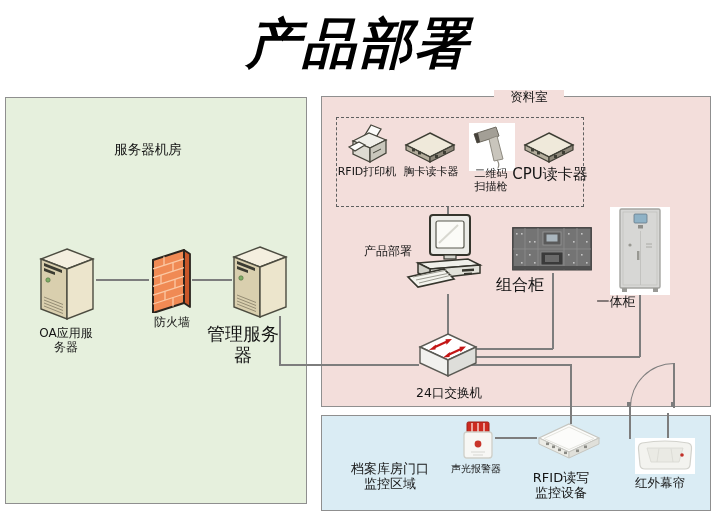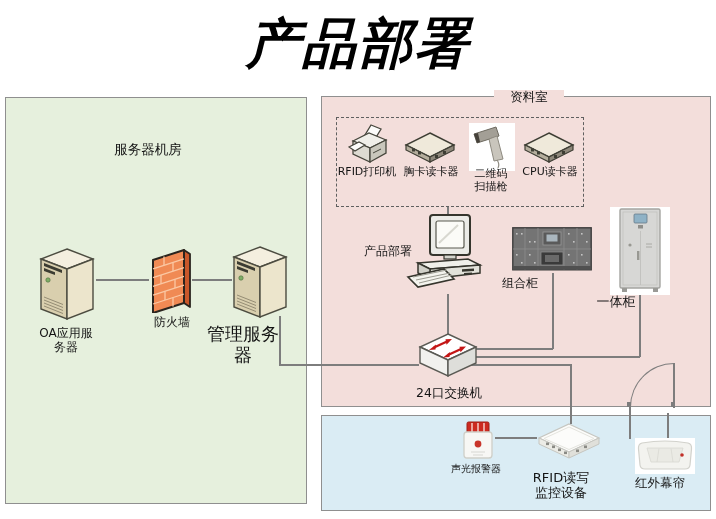--- a/index.html
+++ b/index.html
@@ -32,20 +32,22 @@
   <div class="title">产品部署</div>
 
   <div class="region green" style="left:5px;top:97px;width:302px;height:407px;"></div>
   <div class="region pink" style="left:321px;top:96px;width:390px;height:311px;"></div>
   <div class="region blue" style="left:321px;top:415px;width:390px;height:96px;"></div>
 
   <div class="dashedbox" style="left:336px;top:117px;width:248px;height:90px;"></div>
 
   <div class="lbl" style="left:88px;top:142px;width:120px;font-size:13.5px;">服务器机房</div>
   <div class="lbl" style="left:494px;top:90px;width:70px;font-size:12.5px;background:#f3dedb;">资料室</div>
+  <div class="lbl" style="left:338px;top:461px;width:104px;font-size:13px;">档案库房门口
+监控区域</div>
 
   <div class="h" style="left:96px;top:279px;width:53px;height:1.5px;"></div>
   <div class="h" style="left:192px;top:279px;width:40px;height:1.5px;"></div>
   <div class="v" style="left:279px;top:316px;width:1.5px;height:49px;"></div>
   <div class="h" style="left:279px;top:364px;width:140px;height:1.5px;"></div>
   <div class="v" style="left:447px;top:207px;width:1.5px;height:8px;"></div>
   <div class="v" style="left:447px;top:294px;width:1.5px;height:40px;"></div>
   <div class="h" style="left:476px;top:348px;width:77px;height:1.5px;"></div>
   <div class="v" style="left:552px;top:273px;width:1.5px;height:76px;"></div>
   <div class="h" style="left:476px;top:356px;width:164px;height:1.5px;"></div>
@@ -140,21 +142,21 @@
       <rect x="14" y="20.5" width="3" height="3" fill="#3e3e34"></rect>
       <rect x="31" y="24" width="3" height="3" fill="#3e3e34"></rect>
       <rect x="39" y="20" width="3" height="3" fill="#3e3e34"></rect>
     </svg>
   </div>
 
   <div class="lbl" style="left:328px;top:166px;width:78px;font-size:11px;">RFID打印机</div>
   <div class="lbl" style="left:392px;top:166px;width:78px;font-size:11px;">胸卡读卡器</div>
   <div class="lbl" style="left:452px;top:168px;width:78px;font-size:11px;">二维码
 扫描枪</div>
-  <div class="lbl" style="left:512px;top:166px;width:76px;font-size:11px;">CPU读卡器</div>
+  <div class="lbl" style="left:512px;top:166px;width:76px;font-size:15px;">CPU读卡器</div>
 
   <div class="node" style="left:406px;top:213px;">
     <svg width="78" height="82" viewBox="0 0 78 82">
       <rect x="24" y="2" width="40" height="40" rx="3" fill="#ebebe7" stroke="#35352d" stroke-width="2"></rect>
       <rect x="30" y="8" width="28" height="27" rx="2" fill="#fbfbf7" stroke="#5a5a50" stroke-width="1.2"></rect>
       <path d="M33,30 L52,12" stroke="#d8d8d0" stroke-width="2"></path>
       <rect x="38" y="42" width="12" height="4" fill="#d4d4cc" stroke="#35352d" stroke-width="1.2"></rect>
       <polygon points="12,50 62,46 74,52 24,56" fill="#f0f0ea" stroke="#35352d" stroke-width="1.5"></polygon>
       <polygon points="24,56 74,52 74,60 24,66" fill="#e2e2da" stroke="#35352d" stroke-width="1.5"></polygon>
       <polygon points="12,50 24,56 24,66 12,60" fill="#d0d0c8" stroke="#35352d" stroke-width="1.5"></polygon>
@@ -220,21 +222,21 @@
         <polygon points="11,19 18,13.5 17.5,18.5" stroke="none"></polygon>
         <polygon points="34,8 27.5,8.2 28.5,13.8" stroke="none"></polygon>
         <line x1="30" y1="24" x2="43" y2="18"></line>
         <polygon points="25,26.5 32,21 31.5,26" stroke="none"></polygon>
         <polygon points="48,15.5 41.5,15.7 42.5,21.3" stroke="none"></polygon>
       </g>
     </svg>
   </div>
 
   <div class="lbl" style="left:356px;top:244px;width:64px;font-size:12px;">产品部署</div>
-  <div class="lbl" style="left:481px;top:276px;width:78px;font-size:12px;">组合柜</div>
+  <div class="lbl" style="left:481px;top:276px;width:78px;font-size:16px;">组合柜</div>
   <div class="lbl" style="left:577px;top:294px;width:78px;font-size:13px;">一体柜</div>
   <div class="lbl" style="left:409px;top:386px;width:80px;font-size:12.5px;">24口交换机</div>
 
   <div class="node" style="left:461px;top:421px;">
     <svg width="34" height="38" viewBox="0 0 34 38">
       <rect x="6" y="1" width="22" height="12" rx="1.5" fill="#cc2a20" stroke="#9e1e16" stroke-width="1"></rect>
       <path d="M11,2 V12 M17,2 V12 M23,2 V12" stroke="#f2c4be" stroke-width="1.6"></path>
       <rect x="3" y="11" width="28" height="26" rx="3" fill="#f7f7f4" stroke="#cfcfc8" stroke-width="1.3"></rect>
       <circle cx="17" cy="23" r="3.4" fill="#c8352b"></circle>
       <path d="M10,31 h14 M12,34 h10" stroke="#d8d8d2" stroke-width="1.2"></path>

